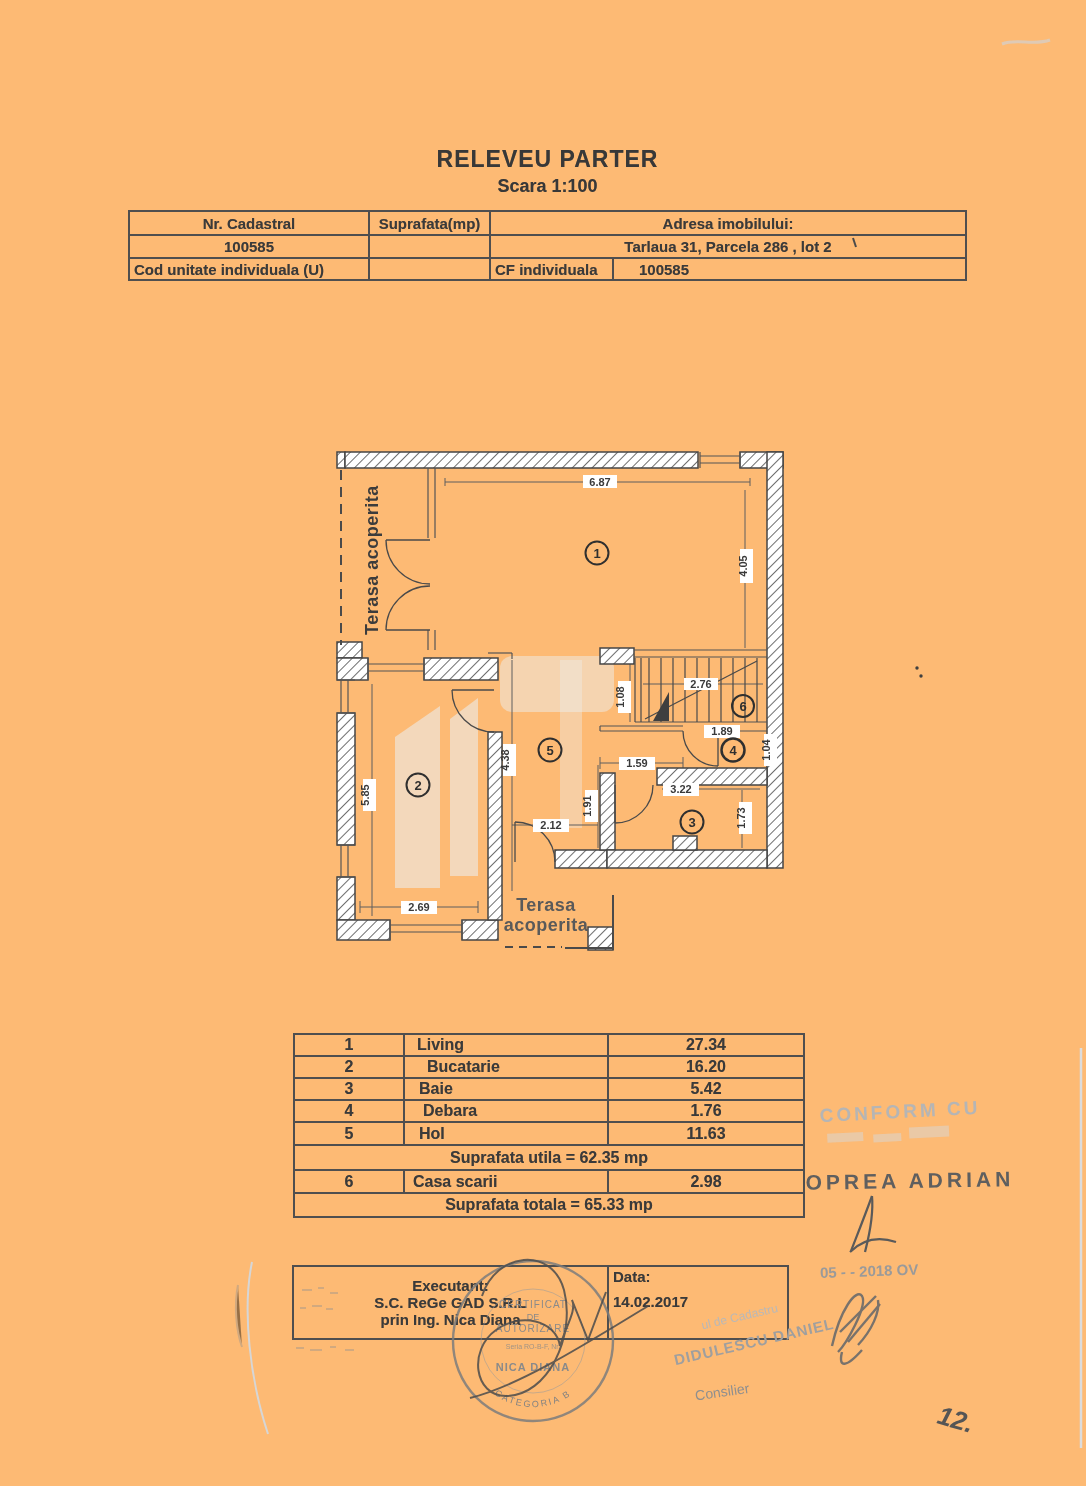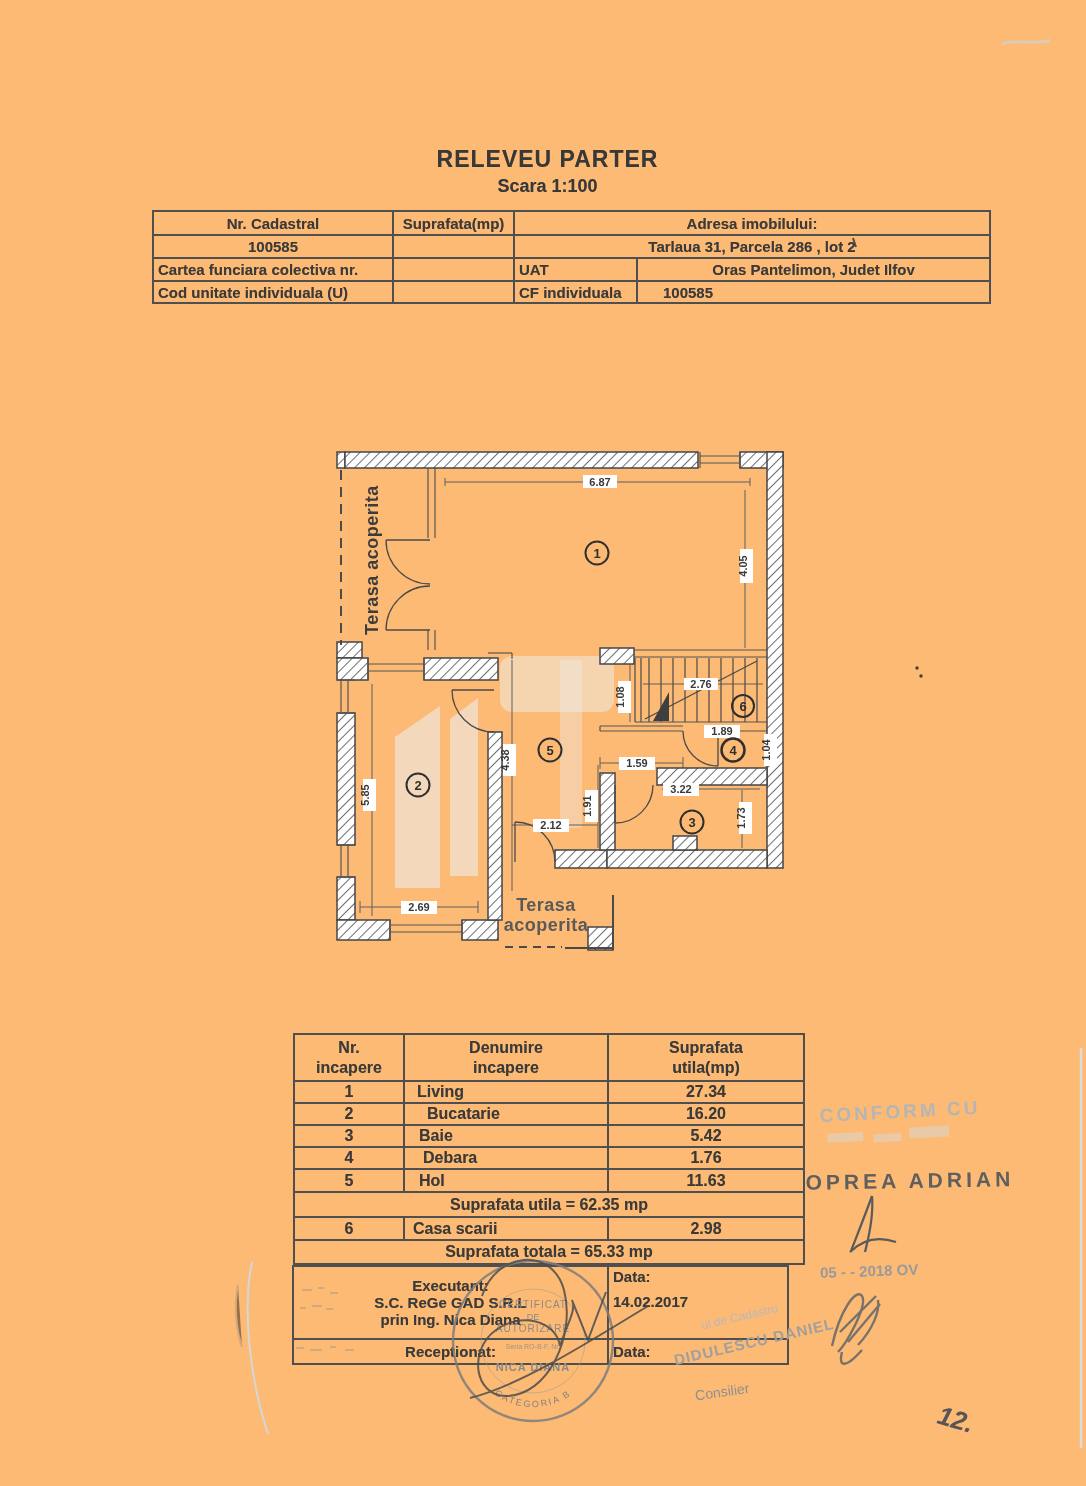--- a/index.html
+++ b/index.html
@@ -26,43 +26,37 @@
   .hand{fill:#5f5f5f;}
 </style>
 </head>
 <body>
 
 <div id="page">
 
   <div class="abs title ink" style="left:130px;top:146px;width:835px;">RELEVEU PARTER</div>
   <div class="abs subtitle ink" style="left:130px;top:176px;width:835px;">Scara 1:100</div>
 
-  <table class="doc abs" style="left:128px;top:210px;width:837px;margin-left:24px;">
+  <table class="doc abs" style="left:128px;top:210px;width:837px;">
     <colgroup>
         <col style="width:240px">
         <col style="width:121px">
         <col style="width:123px">
         <col style="width:353px">
       </colgroup>
     <tbody>
         <tr style="height:24px">
       <td class="c">Nr. Cadastral</td>
       <td class="c">Suprafata(mp)</td>
       <td class="c" colspan="2">Adresa imobilului:</td>
     </tr>
     <tr style="height:23px">
       <td class="c">100585</td>
       <td></td>
       <td class="c" colspan="2">Tarlaua 31, Parcela 286 , lot 2</td>
-    </tr>
-    <tr style="height:23px">
-      <td class="l">Cartea funciara colectiva nr.</td>
-      <td></td>
-      <td class="l">UAT</td>
-      <td class="c">Oras Pantelimon, Judet Ilfov</td>
     </tr>
     <tr style="height:22px">
       <td class="l">Cod unitate individuala (U)</td>
       <td></td>
       <td class="l">CF individuala</td>
       <td class="l" style="padding-left:25px">100585</td>
     </tr>
   </tbody>
     </table>
 
@@ -267,34 +261,20 @@
     <text class="terlab2" x="546" y="931" text-anchor="middle">acoperita</text>
   </svg>
 
   <table class="doc rooms abs" style="left:293px;top:1033px;width:510px;">
     <colgroup>
         <col style="width:110px">
         <col style="width:204px">
         <col style="width:196px">
       </colgroup>
     <tbody>
-        <tr style="height:47px">
-      <td class="c hdr2">
-        <div>Nr.</div>
-            <div>incapere</div>
-      </td>
-      <td class="c hdr2">
-        <div>Denumire</div>
-            <div>incapere</div>
-      </td>
-      <td class="c hdr2">
-        <div>Suprafata</div>
-            <div>utila(mp)</div>
-      </td>
-    </tr>
     <tr style="height:22px">
       <td class="c">1</td>
       <td class="l" style="padding-left:12px">Living</td>
       <td class="c">27.34</td>
     </tr>
     <tr style="height:21px">
       <td class="c">2</td>
       <td class="l" style="padding-left:22px">Bucatarie</td>
       <td class="c">16.20</td>
     </tr>
@@ -337,24 +317,20 @@
       <td class="c" style="white-space:normal">
         <div>Executant:</div>
         <div>S.C. ReGe GAD S.R.L</div>
         <div>prin Ing. Nica Diana</div>
       </td>
       <td class="l" style="vertical-align:top">
         <div>Data:</div>
         <div style="margin-top:8px">14.02.2017</div>
       </td>
     </tr>
-    <tr style="height:25px">
-      <td class="c">Receptionat:</td>
-      <td class="l">Data:</td>
-    </tr>
   </tbody>
     </table>
 
   <svg class="abs" style="left:0;top:0;pointer-events:none;" width="1086" height="1486" viewBox="0 0 1086 1486">
 
     <g>
       <circle cx="533" cy="1341" r="80" fill="none" stroke="#7d7d7d" stroke-width="2.4" opacity="0.85"></circle>
       <circle cx="533" cy="1341" r="52" fill="none" stroke="#9a9a9a" stroke-width="1" opacity="0.55"></circle>
       <text class="stamptxt" x="533" y="1308" text-anchor="middle" font-size="10" letter-spacing="1">CERTIFICAT</text>
       <text class="stamptxt" x="533" y="1320" text-anchor="middle" font-size="9">DE</text>

